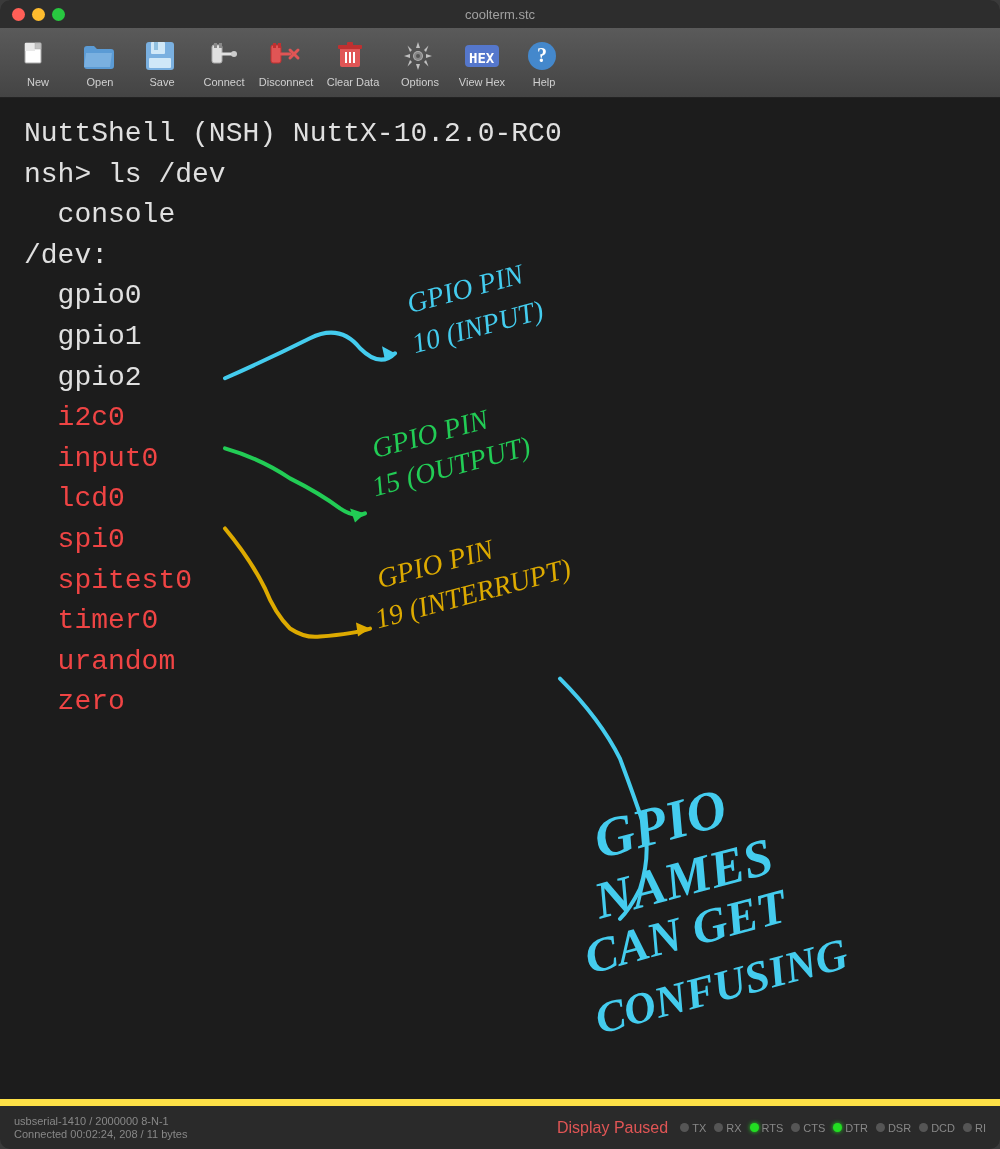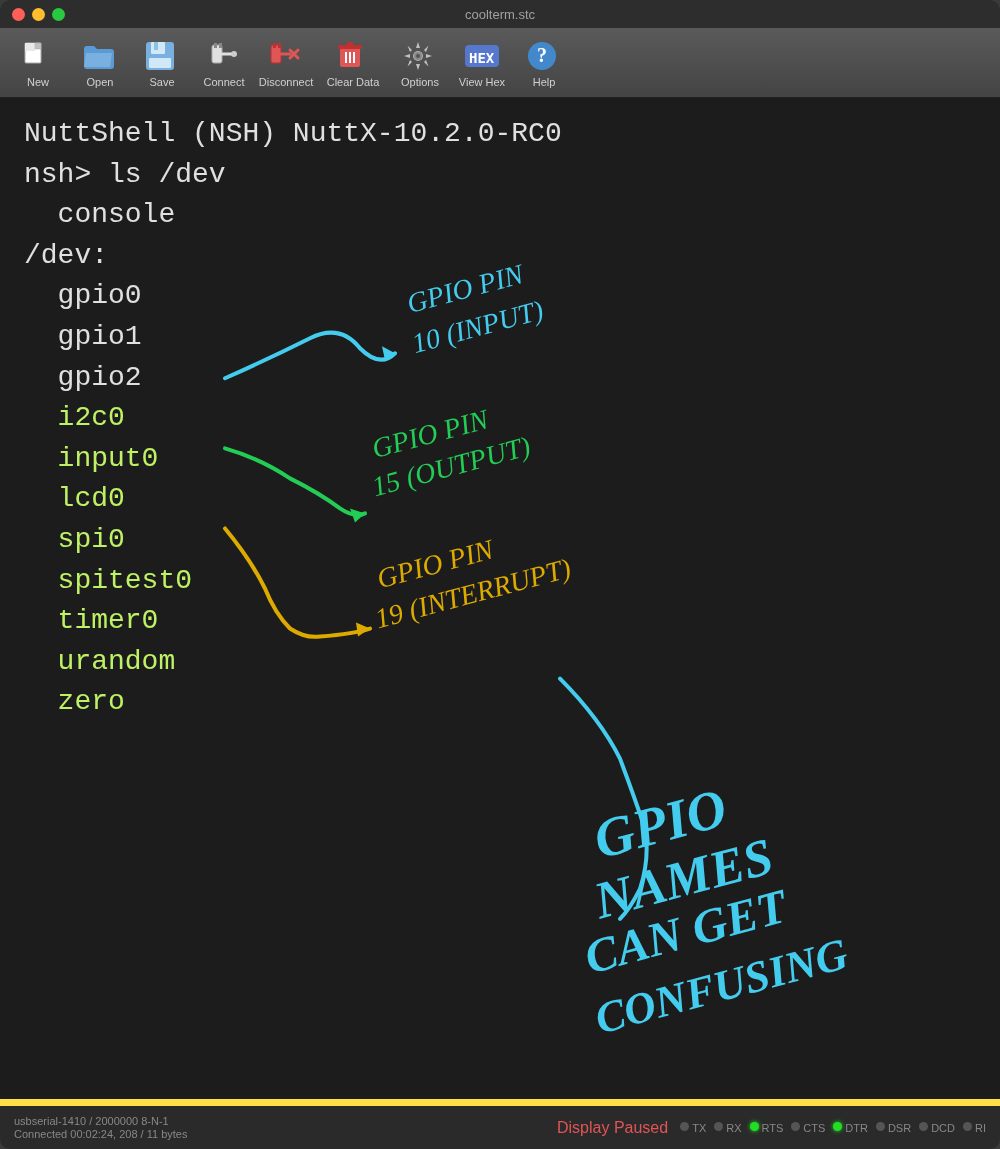--- a/index.html
+++ b/index.html
@@ -92,21 +92,21 @@
       font-size: 28px;
       line-height: 1.45;
       color: #e0e0e0;
       position: absolute;
       top: 0;
       left: 0;
       right: 0;
     }
 
     .term-line { white-space: pre; }
-    .term-dim { color: #bef264; }
+    .term-dim { color: #ef4444; }
     .term-white { color: #e0e0e0; }
 
     
     .annotation-overlay {
       position: absolute;
       top: 0;
       left: 0;
       width: 100%;
       height: 100%;
       pointer-events: none;
@@ -138,20 +138,21 @@
       font-size: 16px;
       font-family: -apple-system, sans-serif;
     }
     .status-indicators {
       display: flex;
       align-items: center;
       gap: 8px;
     }
     .indicator {
       display: flex;
+      align-items: center;
       gap: 3px;
       font-size: 11px;
       color: #888;
     }
     .led {
       width: 9px;
       height: 9px;
       border-radius: 50%;
     }
     .led-gray { background: #555; }

